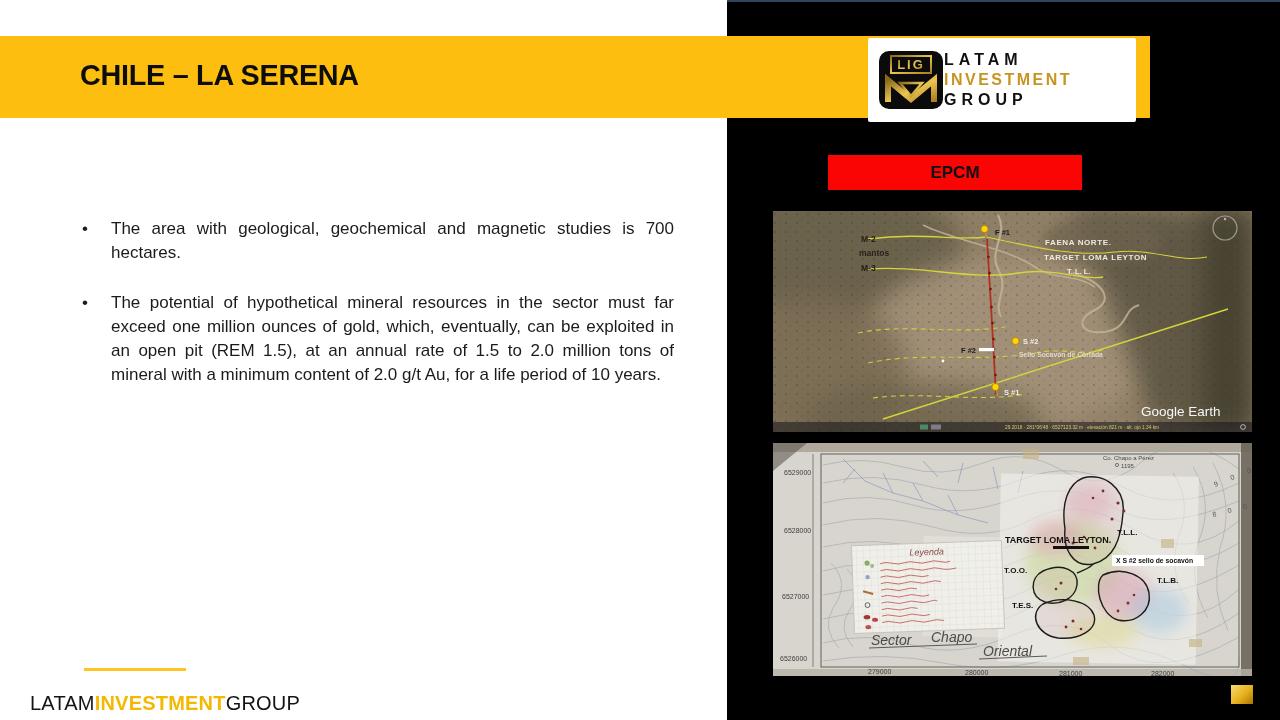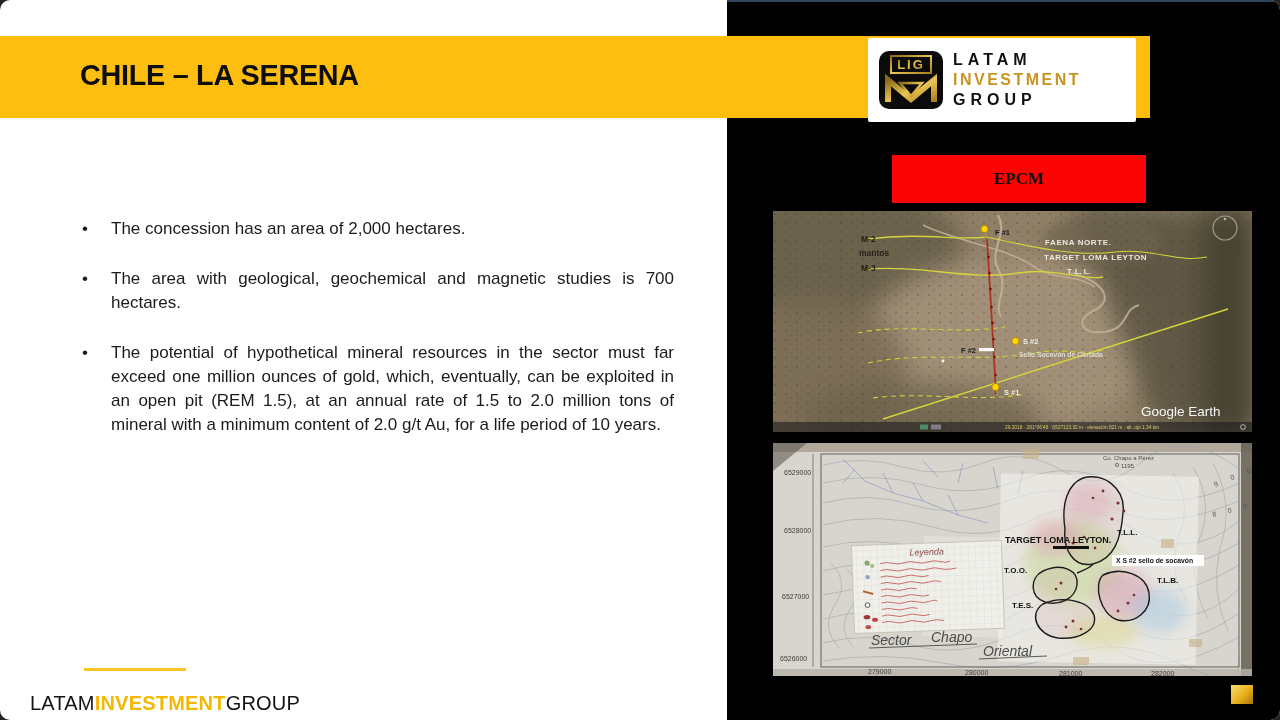--- a/index.html
+++ b/index.html
@@ -1,34 +1,34 @@
 <!DOCTYPE html>
 <html><head>
 <meta charset="utf-8">
 <style>
   html,body{margin:0;padding:0;background:#222;}
   .slide{position:relative;width:1280px;height:720px;background:#ffffff;overflow:hidden;
-         font-family:"Liberation Sans",sans-serif;border-radius:10px;}
+         font-family:"Liberation Sans",sans-serif;}
   
   .right-panel{position:absolute;left:727px;top:0;width:553px;height:720px;background:#000;}
   .panel-top-line{position:absolute;left:727px;top:0;width:553px;height:2px;background:#32455c;}
   
   .band{position:absolute;left:0;top:36px;width:1150px;height:82px;background:#FEBE10;}
   .title{position:absolute;left:80px;top:58px;font-size:30px;font-weight:bold;color:#0d0d0d;
          letter-spacing:-0.3px;transform:scaleX(.96);transform-origin:left center;white-space:nowrap;}
   
   .logo-box{position:absolute;left:868px;top:38px;width:268px;height:84px;background:#fff;
-            border-radius:2px;display:flex;align-items:center;padding-left:10px;box-sizing:border-box;gap:9px;}
+            border-radius:2px;display:flex;align-items:center;padding-left:10px;box-sizing:border-box;}
   .logo-text{display:flex;flex-direction:column;line-height:20px;}
   .logo-l1{font-size:16px;font-weight:bold;color:#111;letter-spacing:5px;}
   .logo-l2{font-size:16px;font-weight:bold;color:#C89420;letter-spacing:2.5px;}
   .logo-l3{font-size:16px;font-weight:bold;color:#111;letter-spacing:5px;}
   
-  .epcm{position:absolute;left:892px;top:155px;width:254px;height:48px;background:#FB0404;
-        display:flex;align-items:center;justify-content:center;font-size:17px;font-weight:bold;color:#101010;font-family:Liberation Serif, serif;}
+  .epcm{position:absolute;left:828px;top:155px;width:254px;height:35px;background:#FB0404;
+        display:flex;align-items:center;justify-content:center;font-size:17px;font-weight:bold;color:#101010;}
   
   .bullets{position:absolute;left:80px;top:217px;width:594px;margin:0;padding:0;list-style:none;}
   .bullets li{position:relative;padding-left:31px;margin:0 0 26px 0;font-size:17px;line-height:24px;
               color:#1b1b1b;text-align:justify;}
   .bullets li::before{content:"•";position:absolute;left:2px;top:0;font-size:17px;color:#1b1b1b;}
   
   .sat{position:absolute;left:773px;top:211px;width:479px;height:221px;}
   .topo{position:absolute;left:773px;top:443px;width:479px;height:233px;}
   
   .footer{position:absolute;left:30px;top:679px;font-size:20px;color:#141414;letter-spacing:.2px;white-space:nowrap;margin-top:13px;}
@@ -67,21 +67,20 @@
     <div class="logo-text">
       <span class="logo-l1">LATAM</span>
       <span class="logo-l2">INVESTMENT</span>
       <span class="logo-l3">GROUP</span>
     </div>
   </div>
 
   <div class="epcm">EPCM</div>
 
   <ul class="bullets">
-    <li>The concession has an area of 2,000 hectares.</li>
     <li>The area with geological, geochemical and magnetic studies is 700 hectares.</li>
     <li>The potential of hypothetical mineral resources in the sector must far exceed one million ounces of gold, which, eventually, can be exploited in an open pit (REM 1.5), at an annual rate of 1.5 to 2.0 million tons of mineral with a minimum content of 2.0 g/t Au, for a life period of 10 years.</li>
   </ul>
 
   <svg class="sat" viewBox="0 0 479 221">
     <defs>
       <filter id="blur12" x="-40%" y="-40%" width="180%" height="180%">
           <feGaussianBlur stdDeviation="12"></feGaussianBlur>
         </filter>
       <filter id="blur6" x="-40%" y="-40%" width="180%" height="180%">

